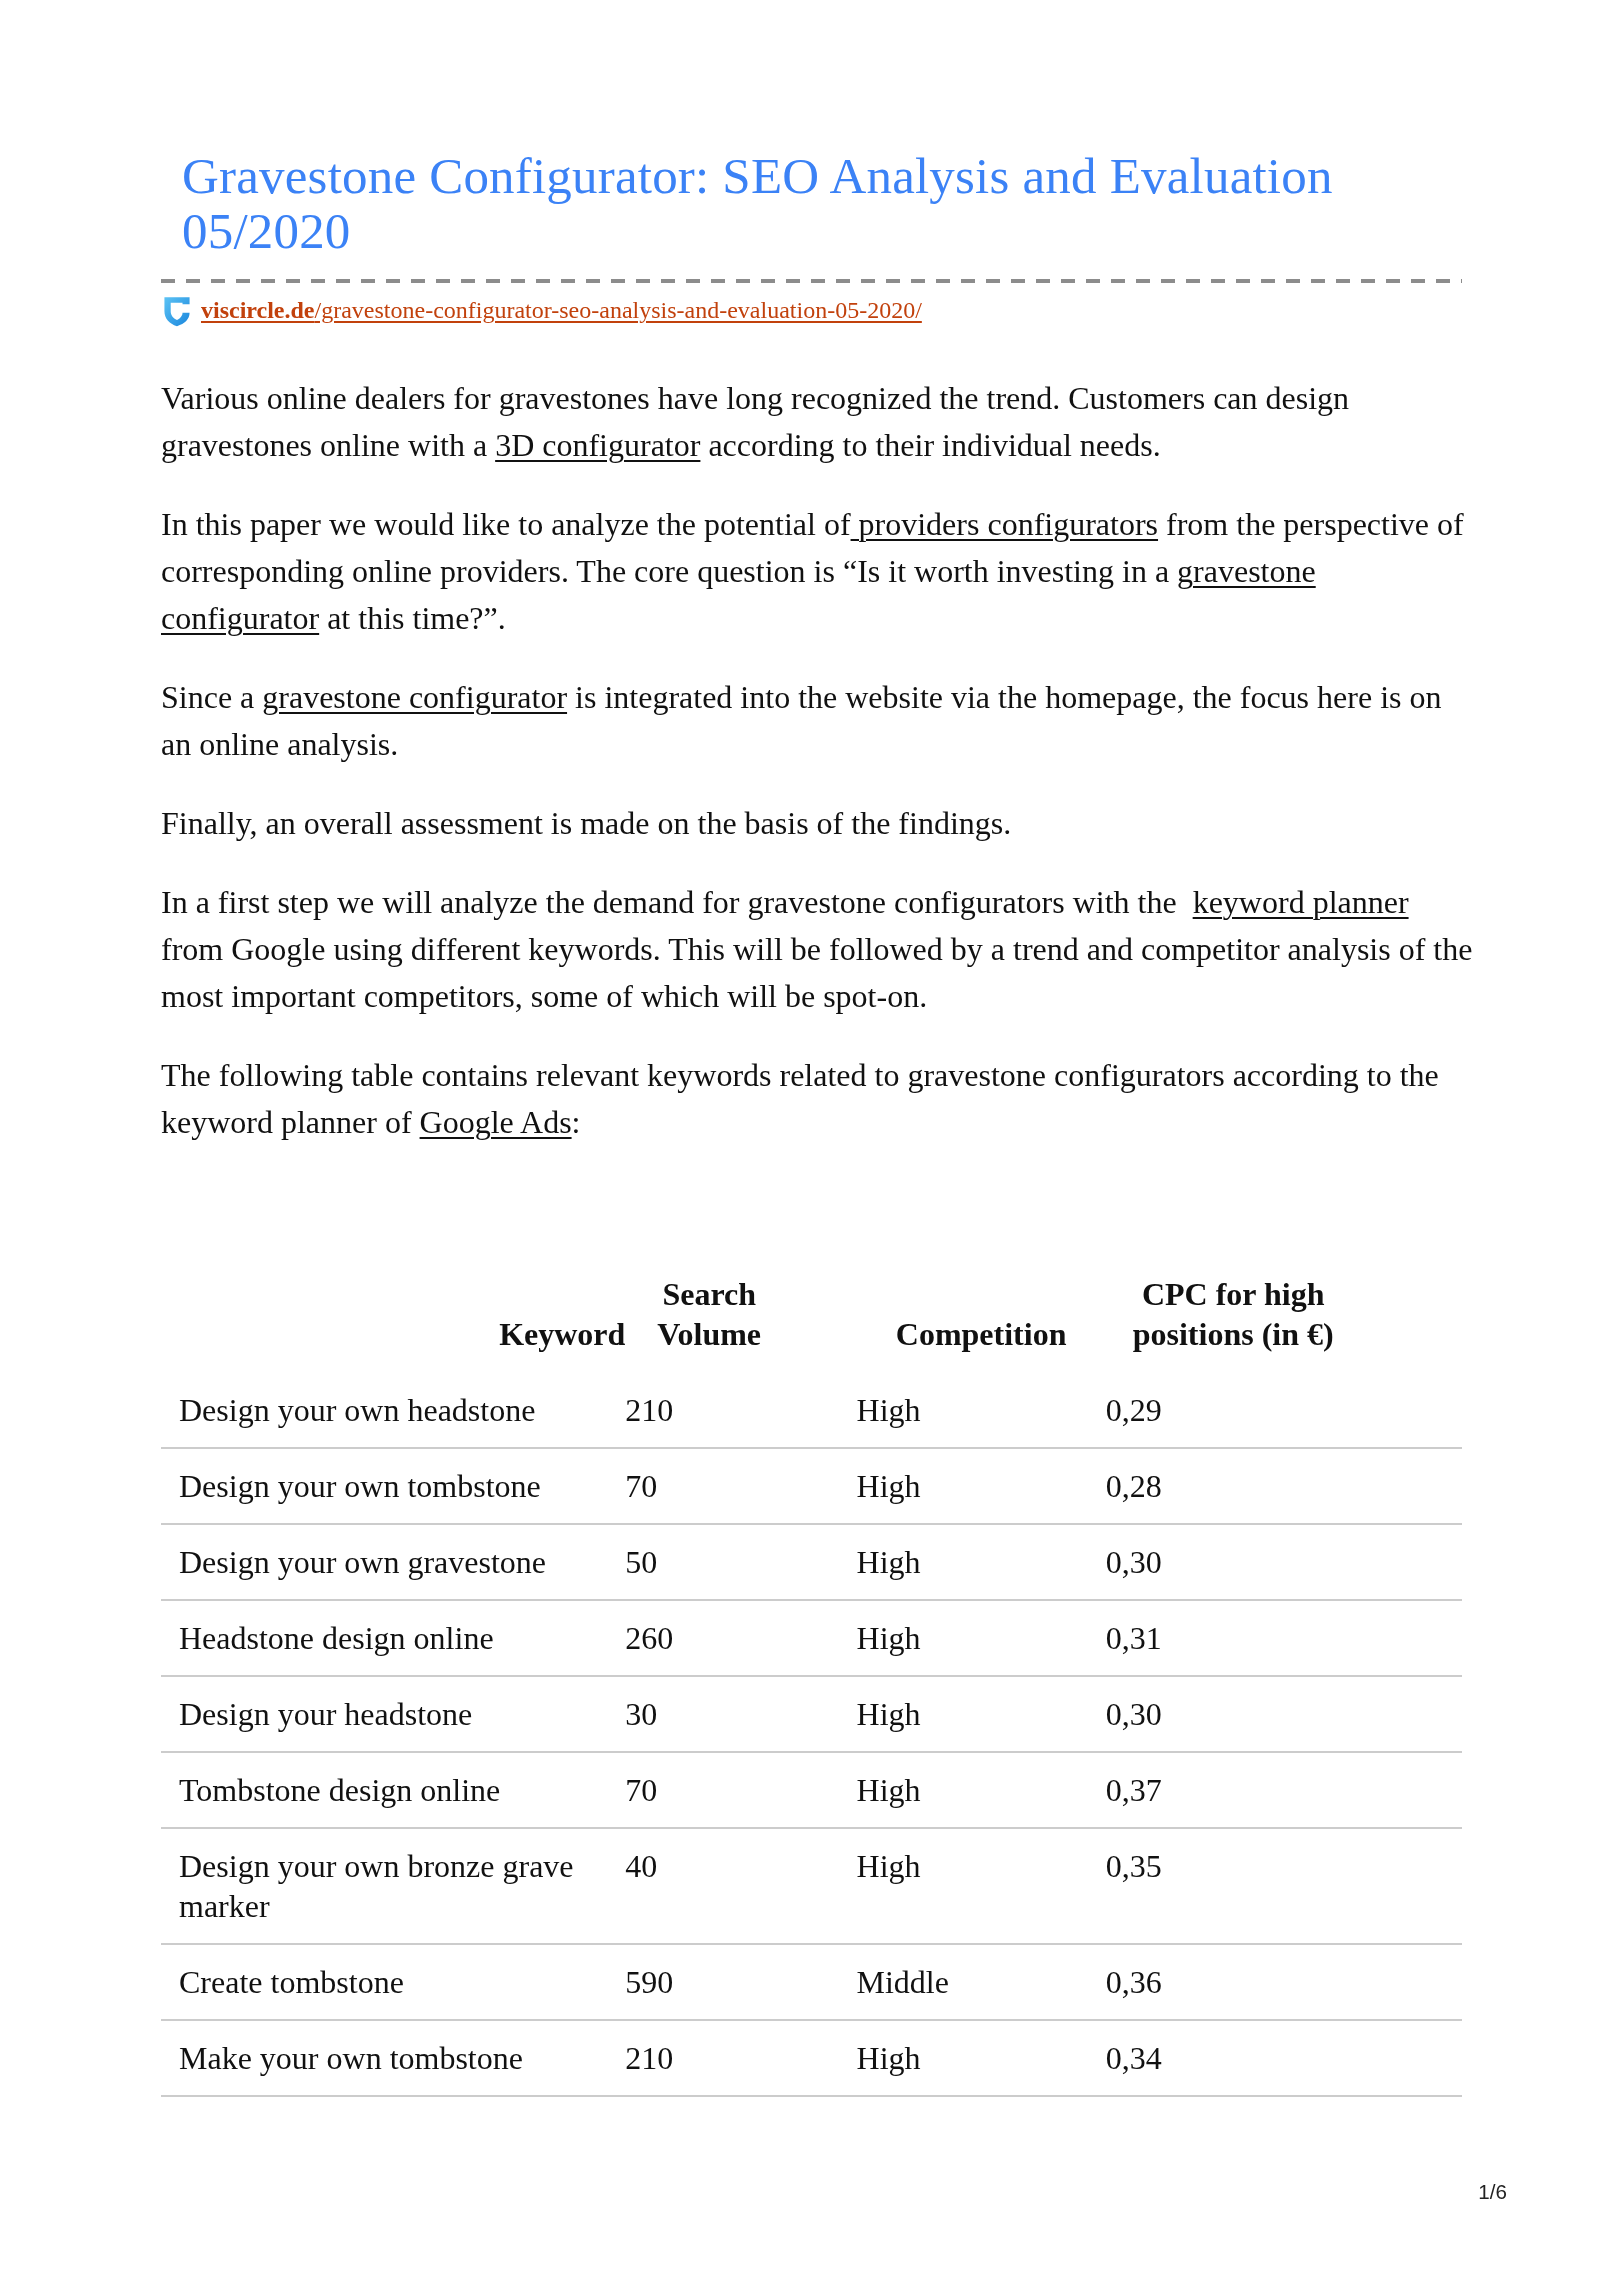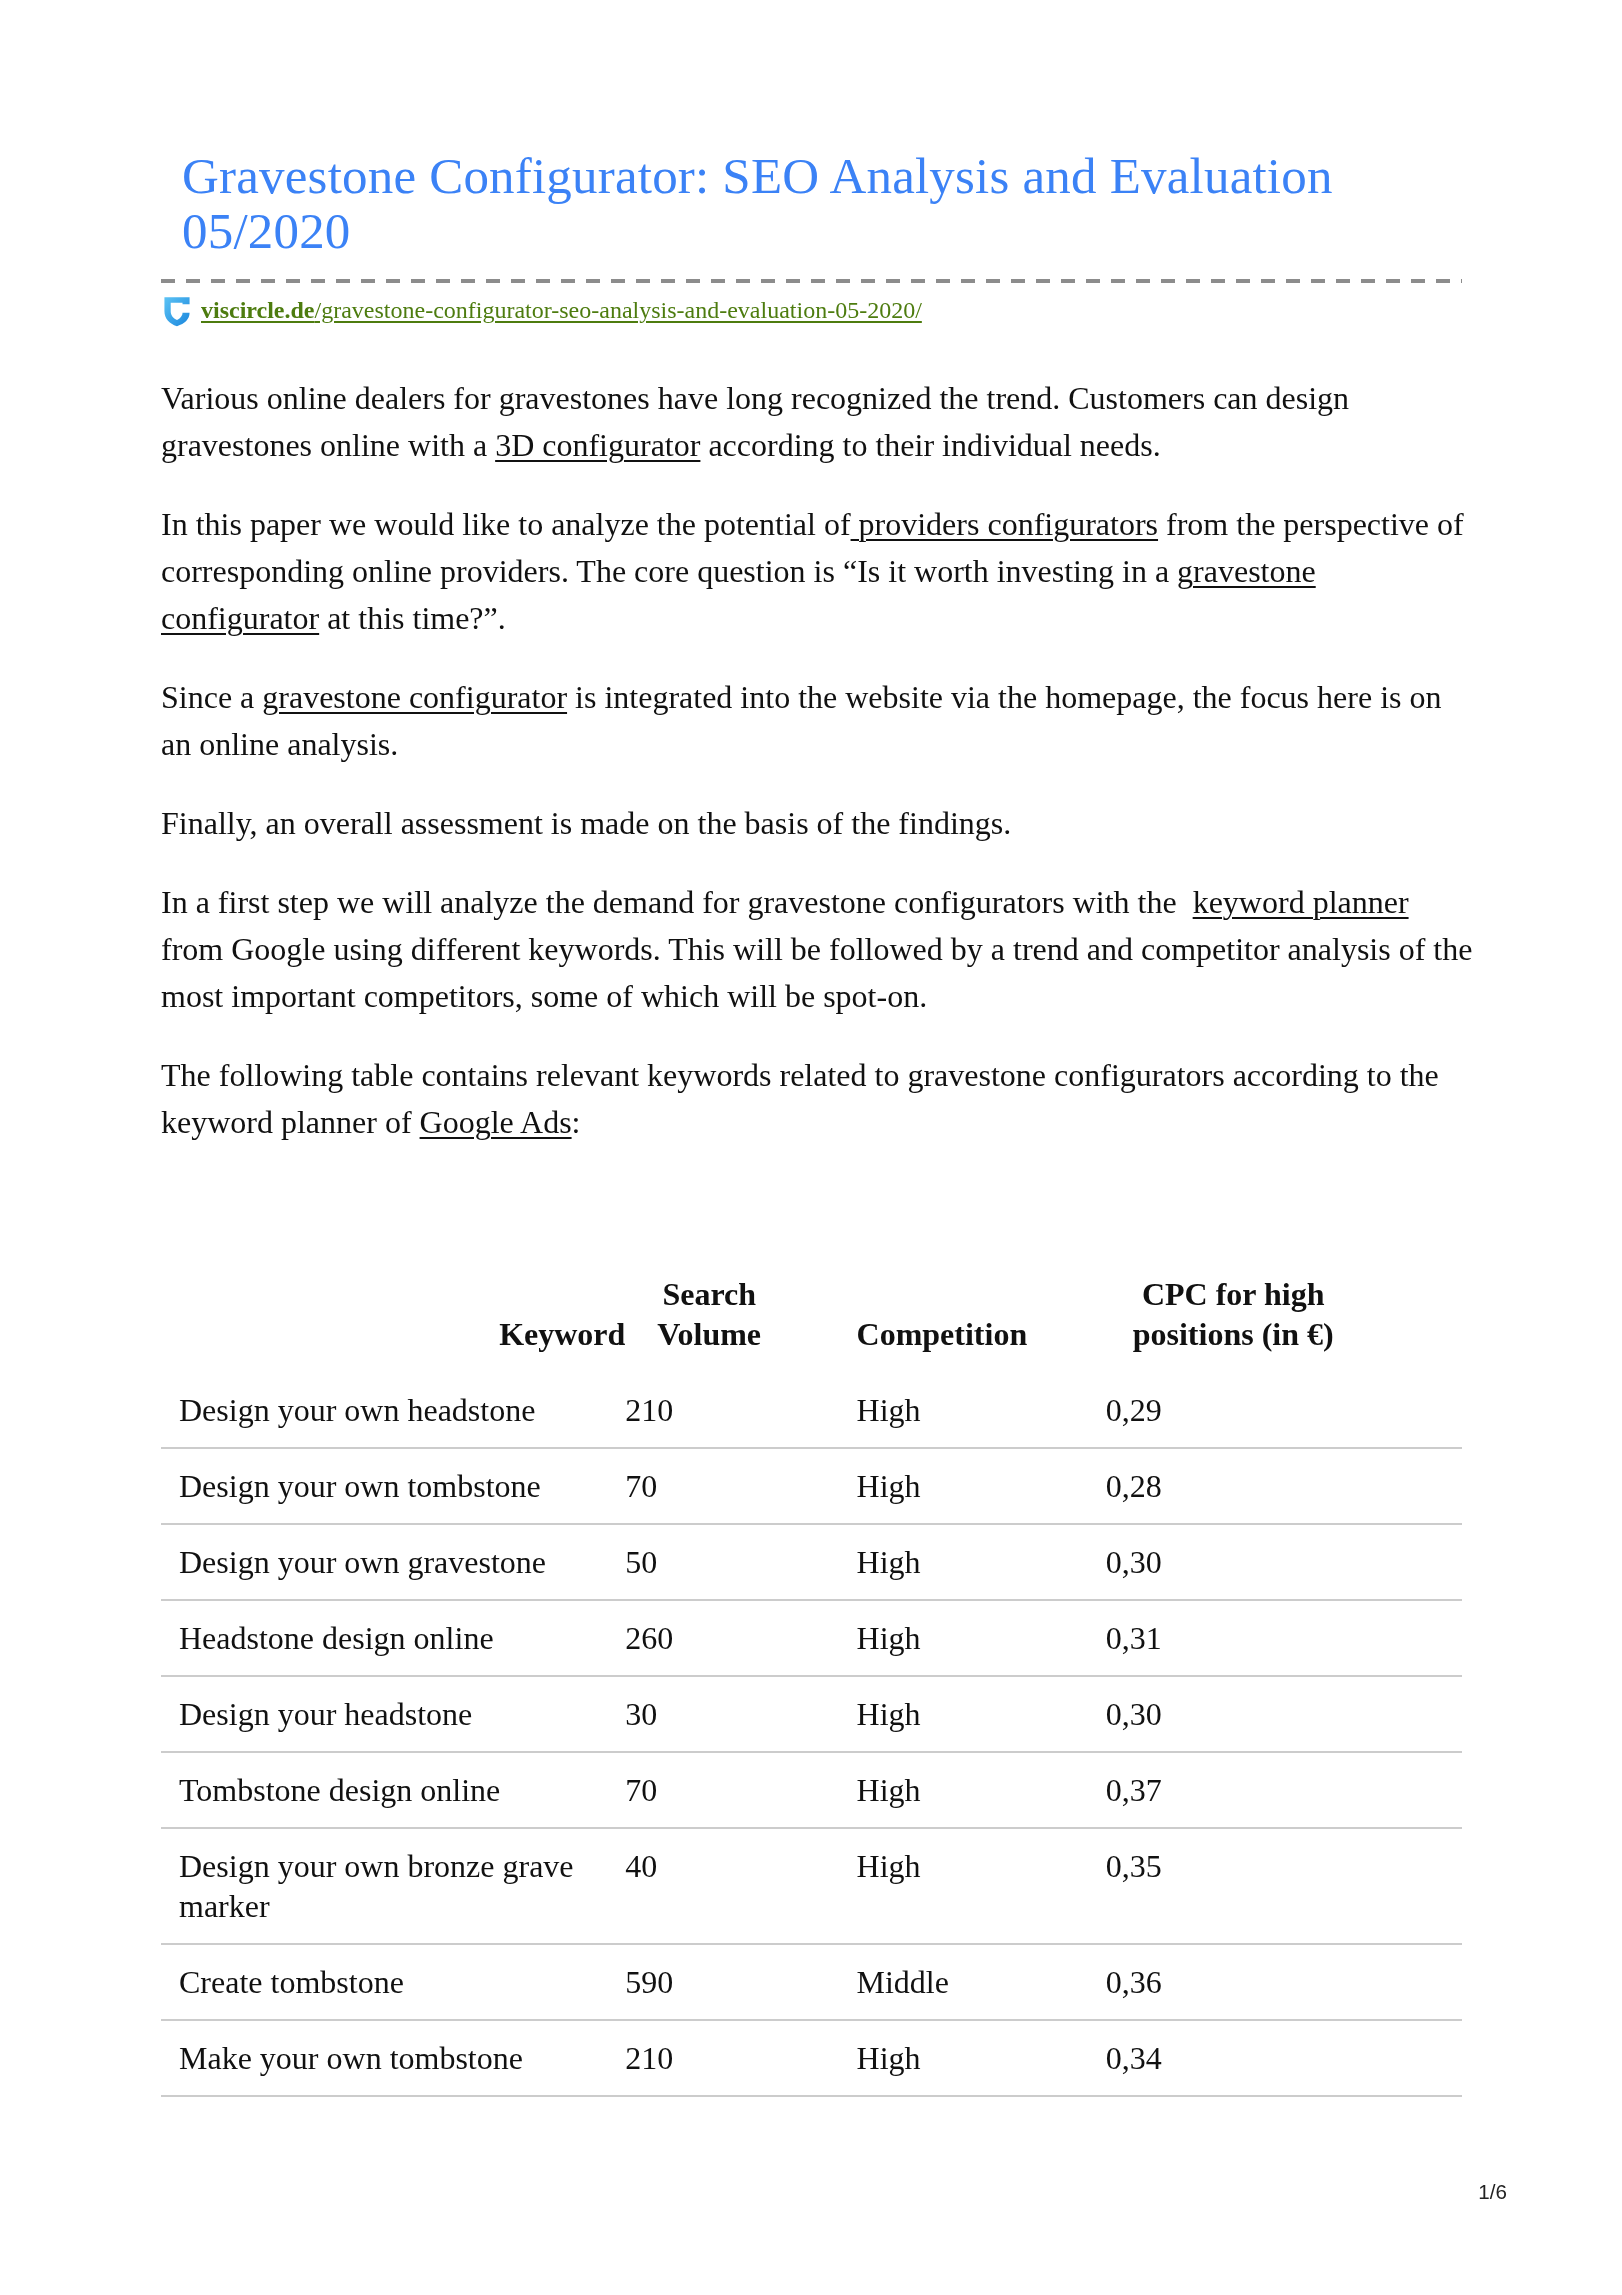--- a/index.html
+++ b/index.html
@@ -51,21 +51,21 @@
     }
     .logo-icon {
       width: 32px;
       height: 33px;
       margin-right: 8px;
       display: inline-block;
     }
     .source-link {
       font-family: "Liberation Serif", "DejaVu Serif", serif;
       font-size: 24px;
-      color: #4d7c0f;
+      color: #c2410c;
       text-decoration: underline;
       text-decoration-thickness: 1.6px;
       text-underline-offset: 3.2px;
     }
     .source-domain { font-weight: bold; }
     .body {
       position: absolute;
       left: 0;
       top: 375px;
       width: 1315px;
@@ -110,21 +110,21 @@
       line-height: 40px;
       padding: 17.4px 0 16.6px 0;
       border-bottom: 2.4px solid #cccccc;
     }
     .kw-table td.c-keyword { padding-left: 18px; width: 464px; padding-right: 16px; }
     .kw-table td.c-volume { width: 231px; }
     .kw-table td.c-competition { width: 249px; }
     .kw-table td.c-cpc { width: 356px; }
     .kw-table th.h-keyword { width: 464px; }
     .kw-table th.h-volume { width: 231px; text-align: left; padding-left: 32px; }
-    .kw-table th.h-competition { width: 249px; text-align: left; }
+    .kw-table th.h-competition { width: 249px; text-align: center; }
     .kw-table th.h-cpc { width: 356px; text-align: left; padding-left: 27px; }
     .hdr-block { display: inline-block; text-align: center; }
     .page-number {
       position: absolute;
       right: 115px;
       top: 2180px;
       font-family: "Liberation Sans", "DejaVu Sans", sans-serif;
       font-size: 20.6px;
       color: #222222;
     }

